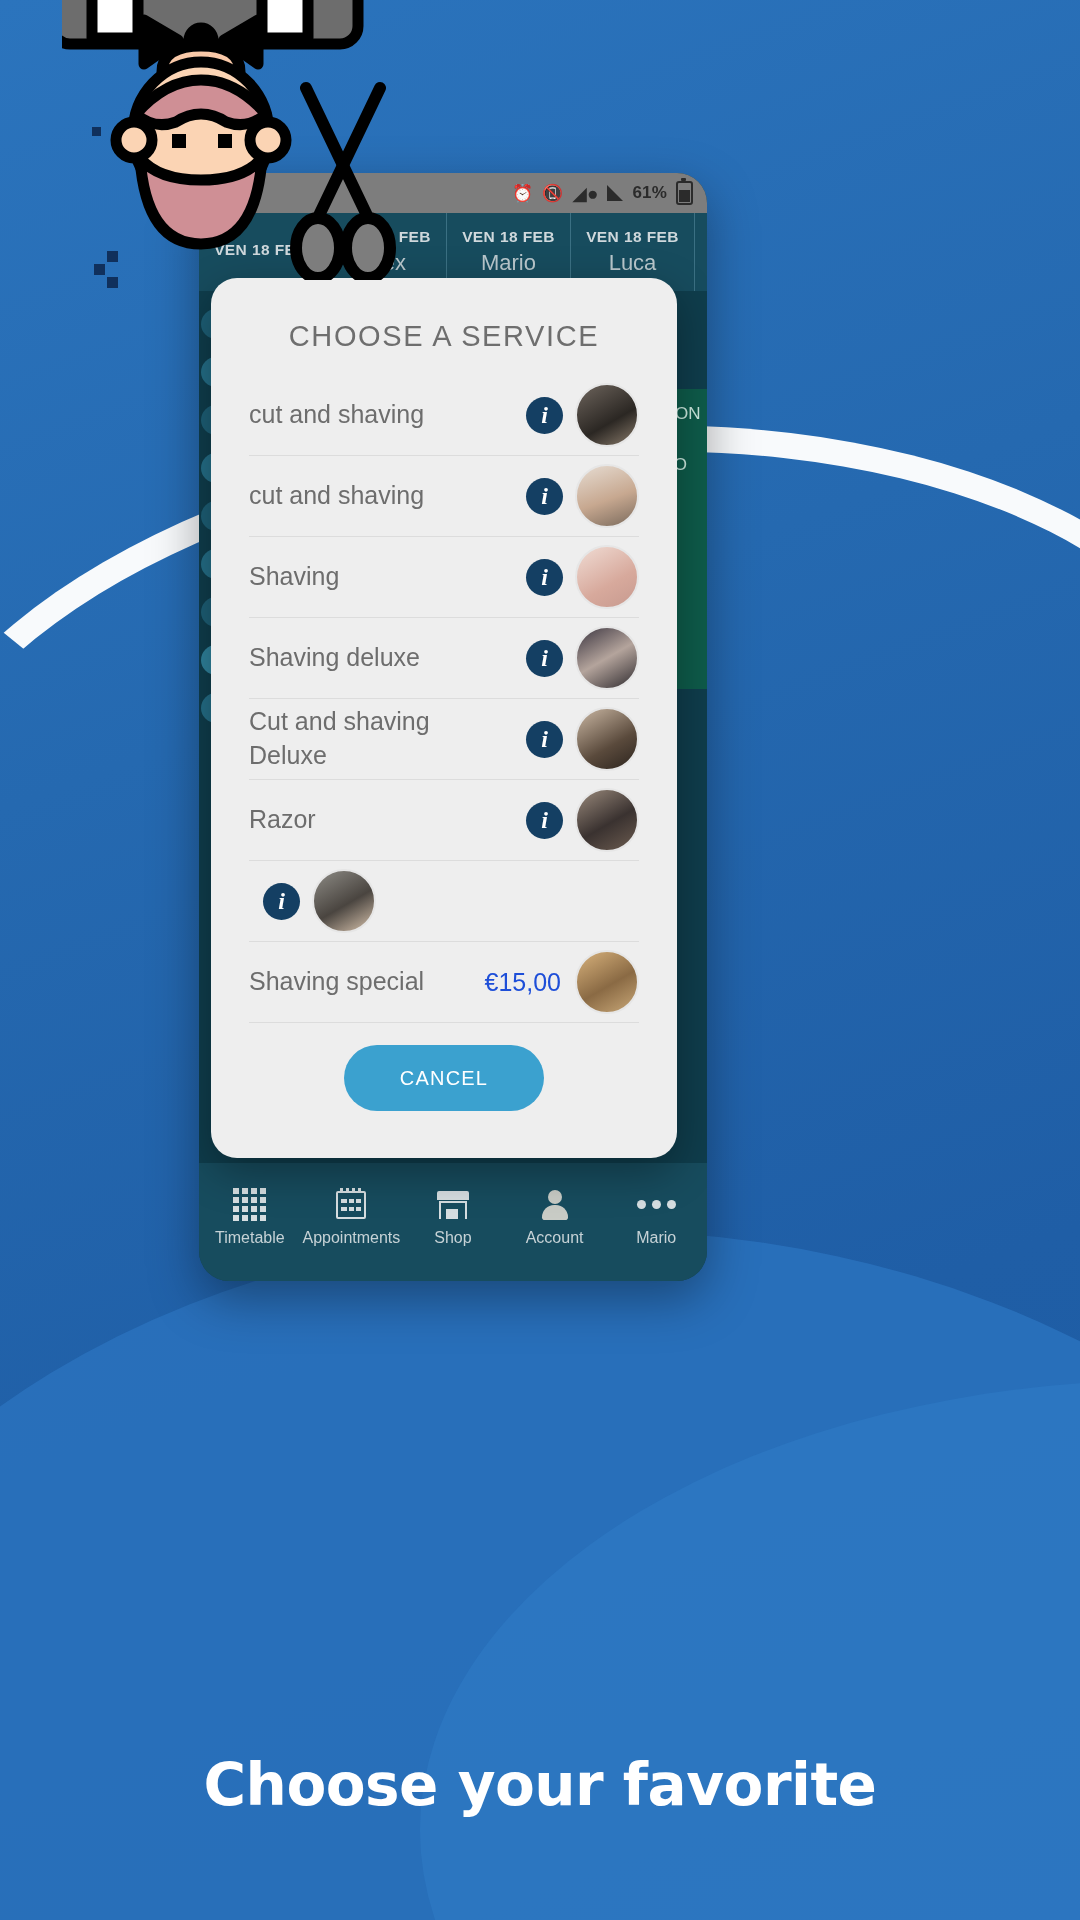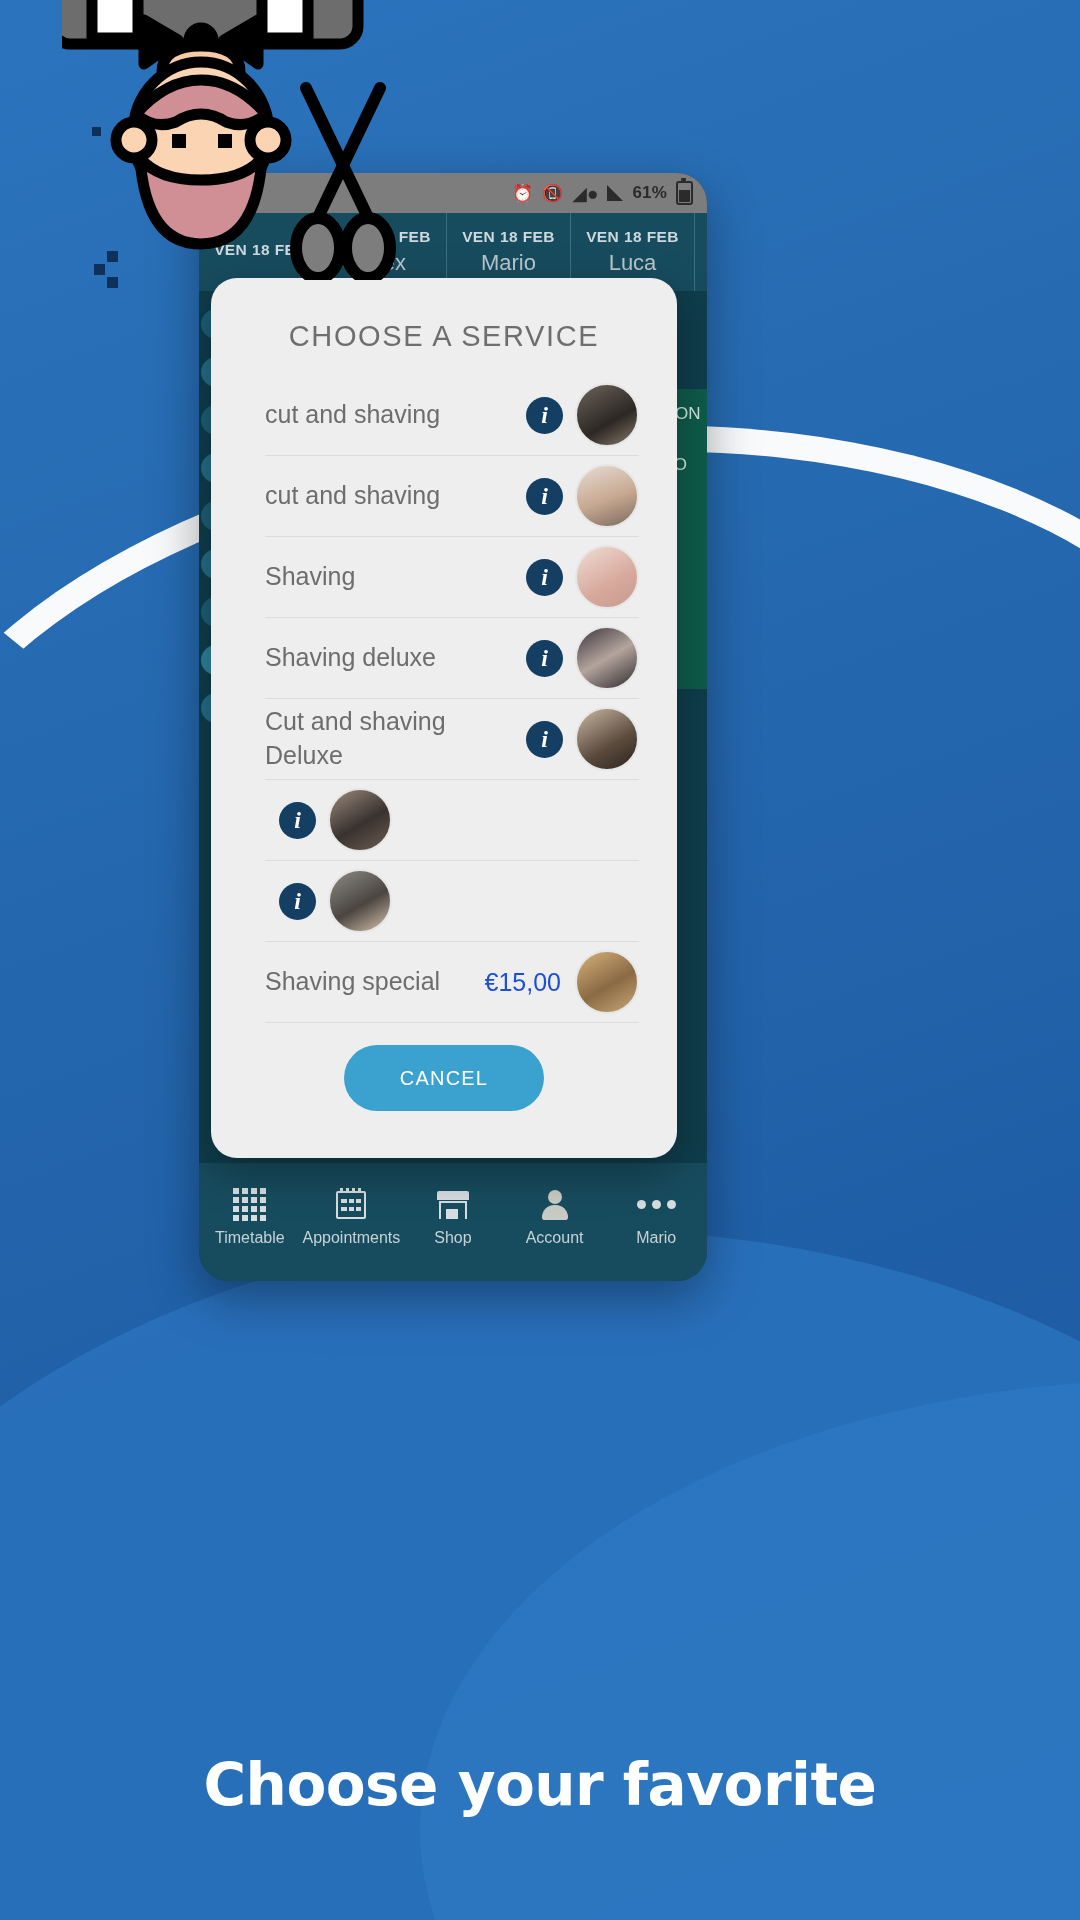--- a/index.html
+++ b/index.html
@@ -103,21 +103,21 @@
   
   .dialog{
     position:absolute;left:211px;top:278px;width:466px;height:880px;
     background:#eeeeee;border-radius:26px;box-shadow:0 14px 44px rgba(0,0,0,.33);
     overflow:hidden;
   }
   .dlg-title{
     text-align:center;color:#6e6e6e;font-size:29px;letter-spacing:1.6px;
     padding:42px 0 22px;font-weight:400;
   }
-  .srv-list{padding:0 38px;box-sizing:border-box;margin-left:16px;}
+  .srv-list{padding:0 38px;box-sizing:border-box;}
   .srv{
     display:flex;align-items:center;min-height:80px;border-bottom:1px solid #dcdcdc;
     position:relative;
   }
   .srv:last-child{border-bottom:1px solid #dcdcdc;}
   .srv .name{flex:1;color:#6d6d6d;font-size:25px;line-height:1.35;padding-right:10px;}
   .srv .price{color:#1d4ed8;font-size:25px;padding-right:14px;}
   .info{
     width:37px;height:37px;border-radius:50%;background:#143f63;color:#fff;
     display:flex;align-items:center;justify-content:center;
@@ -319,20 +319,21 @@
       </div>
 
       <div class="srv">
         <span class="name">Cut and shaving Deluxe</span>
         <span class="price"></span>
         <span class="info">i</span>
         <span class="thumb" style="background:linear-gradient(150deg,#cbb8a4,#5a4a3c 60%,#2c241e);"></span>
       </div>
 
       <div class="srv">
+        <span class="name">Razor</span>
         <span class="price"></span>
         <span class="info">i</span>
         <span class="thumb" style="background:linear-gradient(150deg,#9a8a7c,#3a3230 55%,#6c5c50);"></span>
       </div>
 
       <div class="srv">
         <span class="price"></span>
         <span class="info">i</span>
         <span class="thumb" style="background:linear-gradient(150deg,#8e8c86,#4a4540 55%,#d8c3ad);"></span>
       </div>

